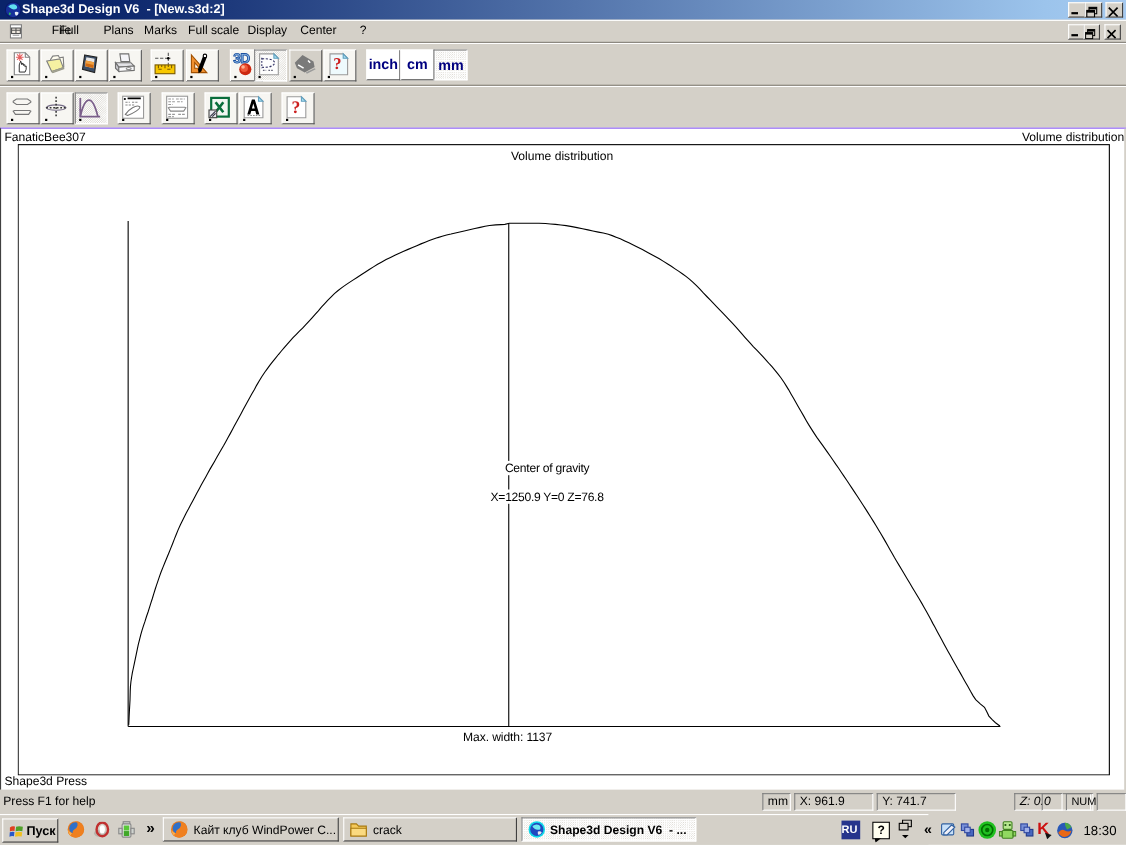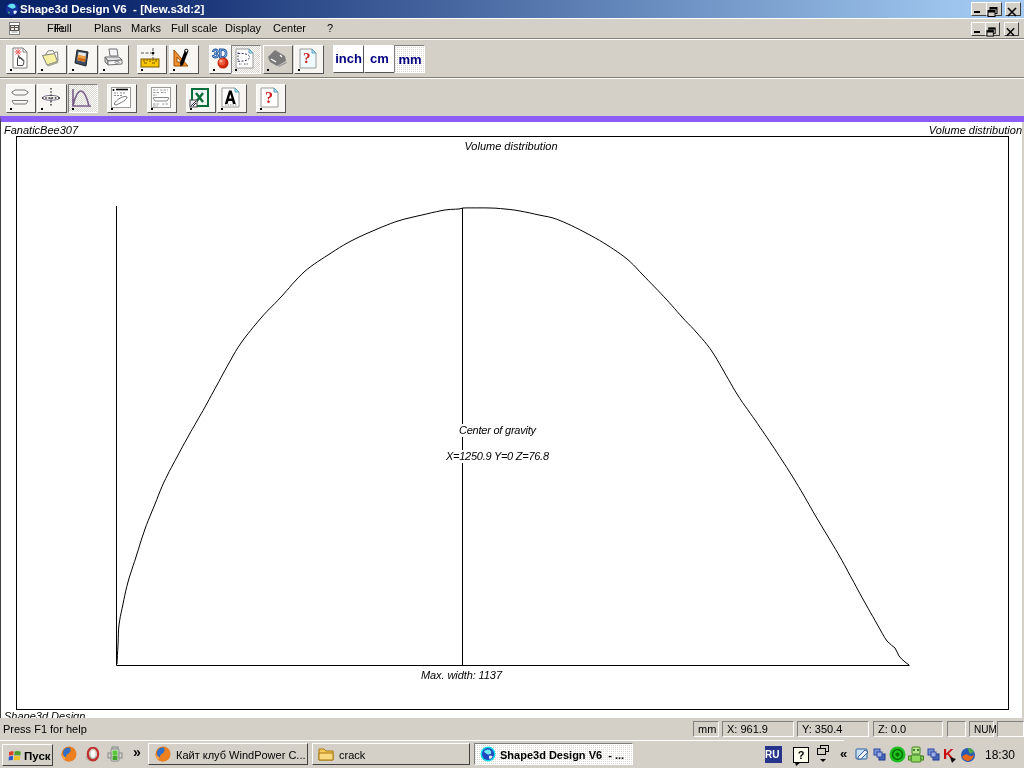--- a/index.html
+++ b/index.html
@@ -273,24 +273,24 @@
   <div class="tbtn" style="left:256px;">
     <svg width="26" height="25" viewBox="0 0 26 25">
       <path d="M4 3 L17 3 L21 7 L21 22 L4 22 Z" fill="#fff" stroke="#9a9a9a"></path>
       <path d="M17 3 L17 7 L21 7 Z" fill="#a8e0f0" stroke="#60a0c0"></path>
       <text x="8" y="18" font-family="Liberation Serif, serif" font-size="16" font-weight="bold" fill="#cc2020">?</text>
     </svg><div class="dot"></div>
   </div>
 </div>
 
 <div class="abs" style="left:0;top:116px;width:1024px;height:602px;background:#fff;
-     border-top:6px solid #8b5cf6;border-left:1px solid #404040;box-sizing:border-box;font-style:italic;">
+     border-top:1px solid #8b5cf6;border-left:1px solid #404040;box-sizing:border-box;">
   <div class="abs s11" style="left:3px;top:2px;color:#000;">FanaticBee307</div>
   <div class="abs s11" style="right:2px;top:2px;color:#000;">Volume distribution</div>
-  <div class="abs s11" style="left:3px;top:588px;color:#000;">Shape3d Design</div>
+  <div class="abs s11" style="left:3px;top:588px;color:#000;">Shape3d Press</div>
 
   <svg class="abs" style="left:15px;top:14px;" width="994" height="574" viewBox="0 0 994 574">
     <rect x="0.5" y="0.5" width="992" height="573" fill="#fff" stroke="#000"></rect>
     <text x="495" y="14" font-size="11" text-anchor="middle" fill="#000">Volume distribution</text>
 
     <line x1="100.5" y1="70" x2="100.5" y2="529.5" stroke="#000"></line>
     <line x1="100.5" y1="529.5" x2="893.5" y2="529.5" stroke="#000"></line>
     <line x1="446.5" y1="72" x2="446.5" y2="529.5" stroke="#000"></line>
 
     <polyline fill="none" stroke="#000" stroke-width="1" points="101.0,528.0 101.2,524.6 101.4,519.8 101.7,514.3 102.0,509.0 102.2,505.1 102.3,501.1 102.4,497.1 102.6,493.1 103.0,489.0
@@ -330,22 +330,22 @@
     <text x="430" y="324" font-size="11" fill="#000" textLength="103">X=1250.9 Y=0 Z=76.8</text>
     <text x="405" y="543" font-size="11" fill="#000" textLength="81">Max. width: 1137</text>
   </svg>
   <div class="abs" style="left:1021px;top:0;width:3px;height:602px;background:#d4d0c8;"></div>
 </div>
 
 <div class="abs" style="left:0;top:718px;width:1024px;height:22px;background:#d4d0c8;">
   <div class="abs s11" style="left:3px;top:5px;">Press F1 for help</div>
   <div class="pane" style="left:693px;width:26px;">mm</div>
   <div class="pane" style="left:722px;width:72px;">X: 961.9</div>
-  <div class="pane" style="left:797px;width:72px;">Y: 350.4</div>
-  <div class="pane" style="left:873px;width:70px;">Z: 0.0</div>
+  <div class="pane" style="left:797px;width:72px;">Y: 741.7</div>
+  <div class="pane" style="left:922px;width:70px;font-style:italic;">Z: 0.0</div>
   <div class="pane" style="left:947px;width:19px;"></div>
   <div class="pane" style="left:969px;width:25px;font-size:10px;padding-top:2px;">NUM</div>
   <div class="pane" style="left:997px;width:27px;"></div>
 </div>
 
 <div class="abs" style="left:0;top:740px;width:844px;height:28px;background:#d4d0c8;border-top:1px solid #fff;">
 
   <div class="task" style="left:2px;top:3px;width:51px;height:22px;font-weight:bold;">
     <svg class="abs" style="left:4px;top:3px" width="16" height="14" viewBox="0 0 16 14">
       <path d="M2 4.2 Q4 2.6 6.6 3.4 L6.2 7.4 Q3.8 6.7 2 7.8 Z" fill="#e04020"></path>

